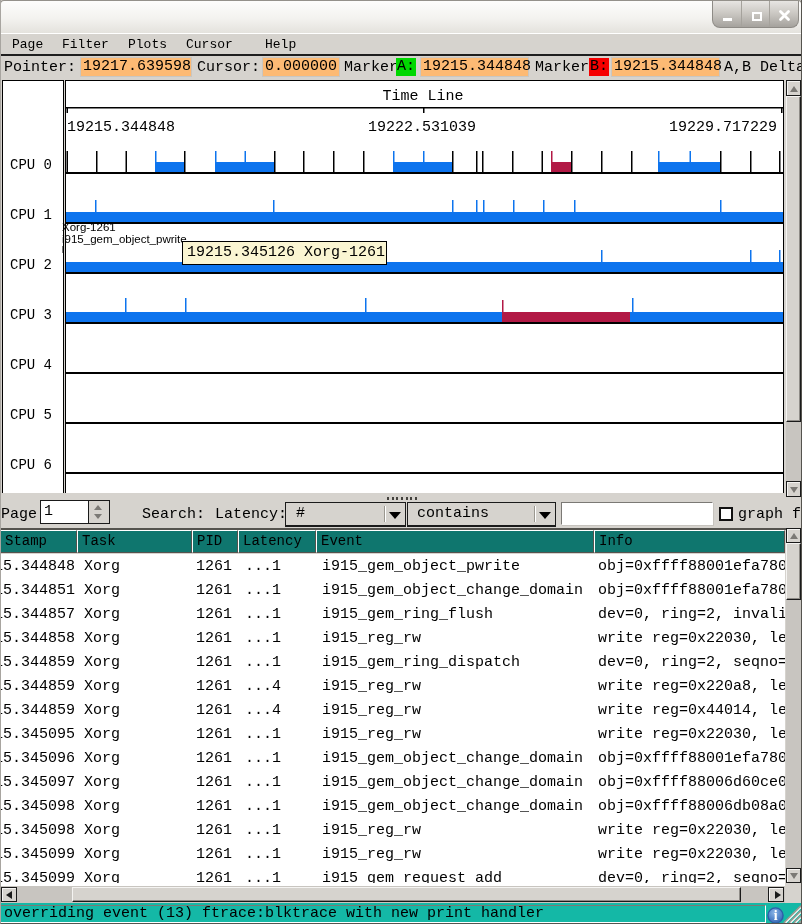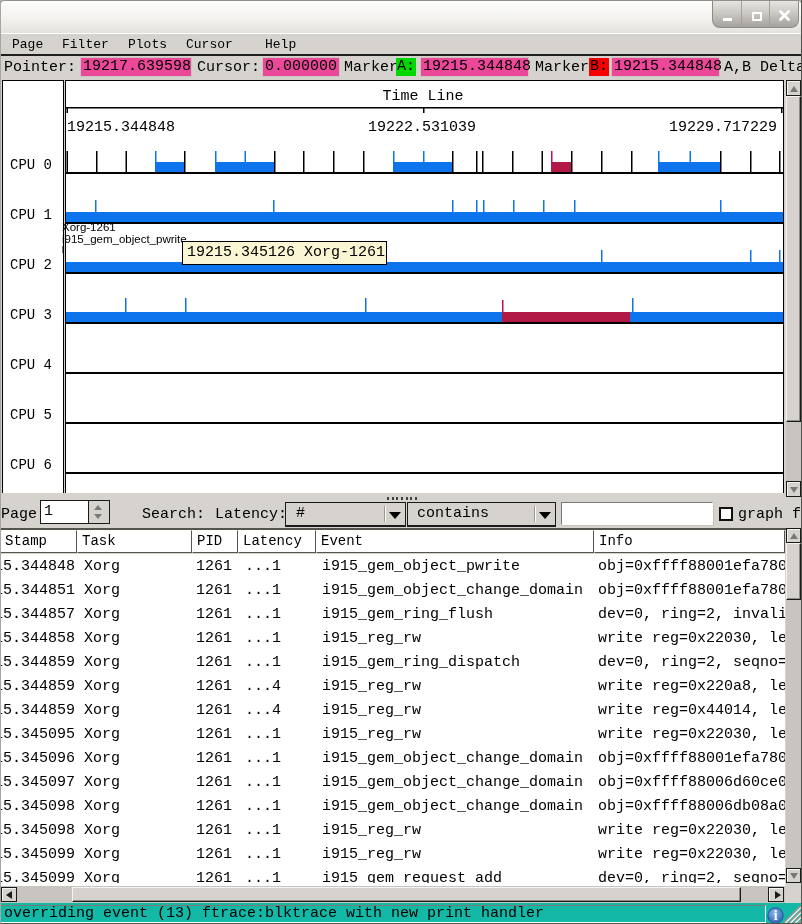--- a/index.html
+++ b/index.html
@@ -9,41 +9,41 @@
 #title .txt{position:absolute;left:0;right:0;top:8px;text-align:center;font-family:"Liberation Sans",sans-serif;font-weight:bold;font-size:14px;color:#333}
 #wbtns{position:absolute;right:2px;top:0;width:87px;height:27px;background:linear-gradient(#e7e5e2,#c9c6c1 50%,#a5a29d);border:1px solid #8e8b86;border-top:none;border-radius:0 0 8px 8px;display:flex}
 #wbtns .b{flex:1;position:relative;border-right:1px solid #a5a29c}
 #wbtns .b:last-child{border-right:none}
 
 #menu{left:0;top:33px;width:802px;height:23px;background:#d6d3ce;border-top:1px solid #fff;border-bottom:2px solid #1e1e1e;font-size:13px}
 #menu span{position:absolute;top:3px}
 
 #pbar{left:0;top:56px;width:802px;height:23px;background:#d6d3ce;font-size:15px;overflow:hidden}
 #pbar .lb{position:absolute;top:3px;white-space:pre}
-#pbar .bx{position:absolute;top:1px;height:20px;background:#ec4899;border:1px solid #c9c6c1;line-height:18px;padding-left:2px}
+#pbar .bx{position:absolute;top:1px;height:20px;background:#fdba74;border:1px solid #c9c6c1;line-height:18px;padding-left:2px}
 #pbar .mk{position:absolute;top:2px;height:18px;line-height:17px;padding:0 1px}
 
 #cpupanel{left:2px;top:80px;width:62px;height:413px;background:#fff;border:1px solid #000;border-bottom:none;font-size:14px}
 #cpupanel span{position:absolute;left:7px}
 #plot{left:65px;top:80px;width:719px;height:413px;background:#fff;border:1px solid #000;border-bottom:none}
 #tooltip{left:182px;top:241px;width:205px;height:24px;background:#faf5d2;border:1px solid #000;font-size:15px;line-height:22px;padding-left:4px;white-space:nowrap;overflow:hidden}
 
 .sbtn{position:absolute;background:#d6d3ce;border:1px solid #1a1a1a;box-shadow:inset 1px 1px 0 #f5f4f2}
 .sthumb{position:absolute;background:#d6d3ce;border:1px solid #1a1a1a;border-top-color:#f5f4f2;border-left-color:#f5f4f2;box-shadow:inset -1px -1px 0 #8f8c87}
 .strack{position:absolute;background:#c8c5c0}
 .arr{position:absolute;width:0;height:0}
 
 #srow{left:0;top:497px;width:802px;height:32px;background:#d6d3ce;font-size:15px}
 #srow .lb{position:absolute;top:9px}
 .combo{position:absolute;top:5px;height:25px;background:#d6d3ce;border:1px solid #1a1a1a;border-bottom:2px solid #1a1a1a;font-size:15px;line-height:22px}
 .combo .sep{position:absolute;top:3px;bottom:3px;width:1px;background:#fff;box-shadow:-1px 0 0 #9a978f}
 .combo .da{position:absolute;width:0;height:0;border-left:6px solid transparent;border-right:6px solid transparent;border-top:7px solid #000;top:9px}
 
 #thead{left:0;top:530px;width:785px;height:23px;display:flex;font-size:14px}
-#thead div{height:23px;background:#ffffff;border-top:1px solid #fff;border-left:1px solid #fff;border-right:1px solid #55534e;border-bottom:1px solid #55534e;line-height:21px;padding-left:4px;overflow:hidden}
+#thead div{height:23px;background:#0f766e;border-top:1px solid #fff;border-left:1px solid #fff;border-right:1px solid #55534e;border-bottom:1px solid #55534e;line-height:21px;padding-left:4px;overflow:hidden}
 #tbody{left:0;top:554px;width:785px;height:332px;background:#fff;font-size:15px}
 #rows{position:absolute;left:0;top:0;width:785px;height:329px;overflow:hidden}
 .trow{position:absolute;left:0;width:785px;height:24px}
 .trow span{position:absolute;top:4px;white-space:pre}
 
 #status{left:0;top:903px;width:802px;height:37px;background:#14b8a6}
 #stbox{position:absolute;left:0;top:2px;width:766px;height:18px;border:1px solid #7b7975;border-bottom-color:#fff;border-right-color:#fff;font-size:15px;line-height:16px;padding-left:3px}
 #winframe{left:0;top:0;width:802px;height:924px;border-left:1px solid #a8a5a0;border-right:1px solid #55534e;border-bottom:1px solid #55534e;pointer-events:none}
 </style></head><body>
 

